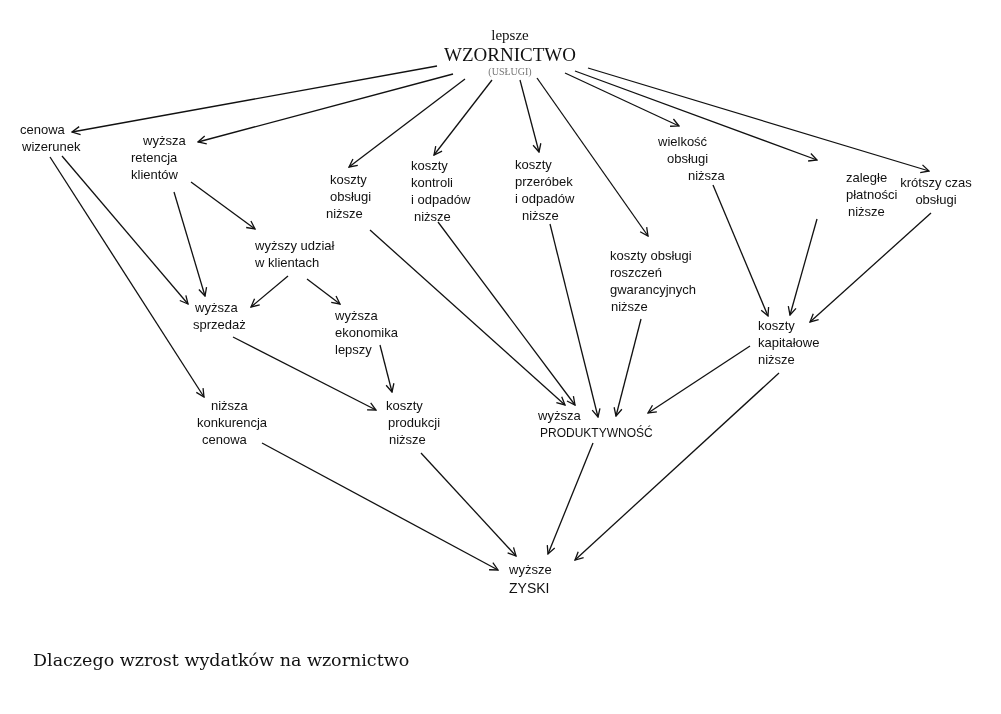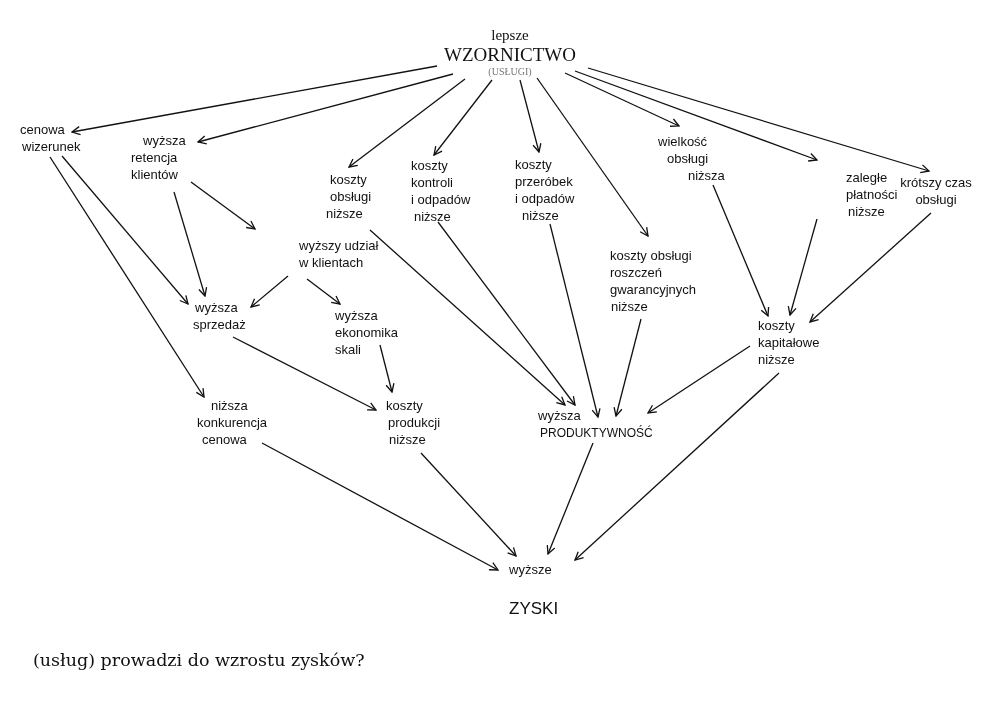--- a/index.html
+++ b/index.html
@@ -2,21 +2,21 @@
 <html><head>
   <meta charset="utf-8">
   <style>
     html, body { margin: 0; padding: 0; background: #ffffff; }
     body { width: 1001px; height: 714px; position: relative; overflow: hidden; font-family: "Liberation Sans", sans-serif; color: #111; }
     #diagram { position: absolute; left: 0; top: 0; width: 1001px; height: 714px; }
     .node { position: absolute; font-size: 13px; line-height: 17px; white-space: nowrap; color: #111; }
     .node .line { display: block; }
     .c { text-align: center; }
     .big { font-size: 16px; line-height: 20px; }
-    .huge { font-size: 17px; line-height: 21px; margin-top: 20px; }
+    .huge { font-size: 14px; line-height: 21px; }
     .small-grey { font-size: 10px; line-height: 13px; color: #777; }
     .caption { position: absolute; left: 33px; top: 648px; font-family: "DejaVu Serif", serif; font-size: 17.5px; line-height: 24px; color: #111; }
     .caption .line { display: block; }
     svg line { stroke: #111; stroke-width: 1.3; }
   </style>
 </head>
 <body>
 
 <svg id="diagram" width="1001" height="714" viewBox="0 0 1001 714">
   <defs>
@@ -71,34 +71,34 @@
   <span class="line">cenowa</span>
   <span class="line" style="padding-left:2px;">wizerunek</span>
 </div>
 
 <div class="node" style="left:131px; top:132px;">
   <span class="line" style="padding-left:12px;">wyższa</span>
   <span class="line">retencja</span>
   <span class="line">klientów</span>
 </div>
 
-<div class="node" style="left:255px; top:237px;margin-left:44px;">
+<div class="node" style="left:255px; top:237px;">
   <span class="line">wyższy udział</span>
   <span class="line">w klientach</span>
 </div>
 
 <div class="node" style="left:193px; top:299px;">
   <span class="line" style="padding-left:2px;">wyższa</span>
   <span class="line">sprzedaż</span>
 </div>
 
 <div class="node" style="left:335px; top:307px;">
   <span class="line">wyższa</span>
   <span class="line">ekonomika</span>
-  <span class="line">skali</span>
+  <span class="line">lepszy</span>
 </div>
 
 <div class="node" style="left:197px; top:397px;">
   <span class="line" style="padding-left:14px;">niższa</span>
   <span class="line">konkurencja</span>
   <span class="line" style="padding-left:5px;">cenowa</span>
 </div>
 
 <div class="node" style="left:386px; top:397px;">
   <span class="line">koszty</span>
@@ -160,14 +160,14 @@
   <span class="line">wyższa</span>
   <span class="line" style="font-size:12px; line-height:18px; padding-left:2px;">PRODUKTYWNOŚĆ</span>
 </div>
 
 <div class="node" style="left:509px; top:561px;">
   <span class="line">wyższe</span>
   <span class="line huge">ZYSKI</span>
 </div>
 
 <div class="caption">
-  <span class="line">(usług) prowadzi do wzrostu zysków?</span>
+  <span class="line">Dlaczego wzrost wydatków na wzornictwo</span>
 </div>
 
 </body></html>

